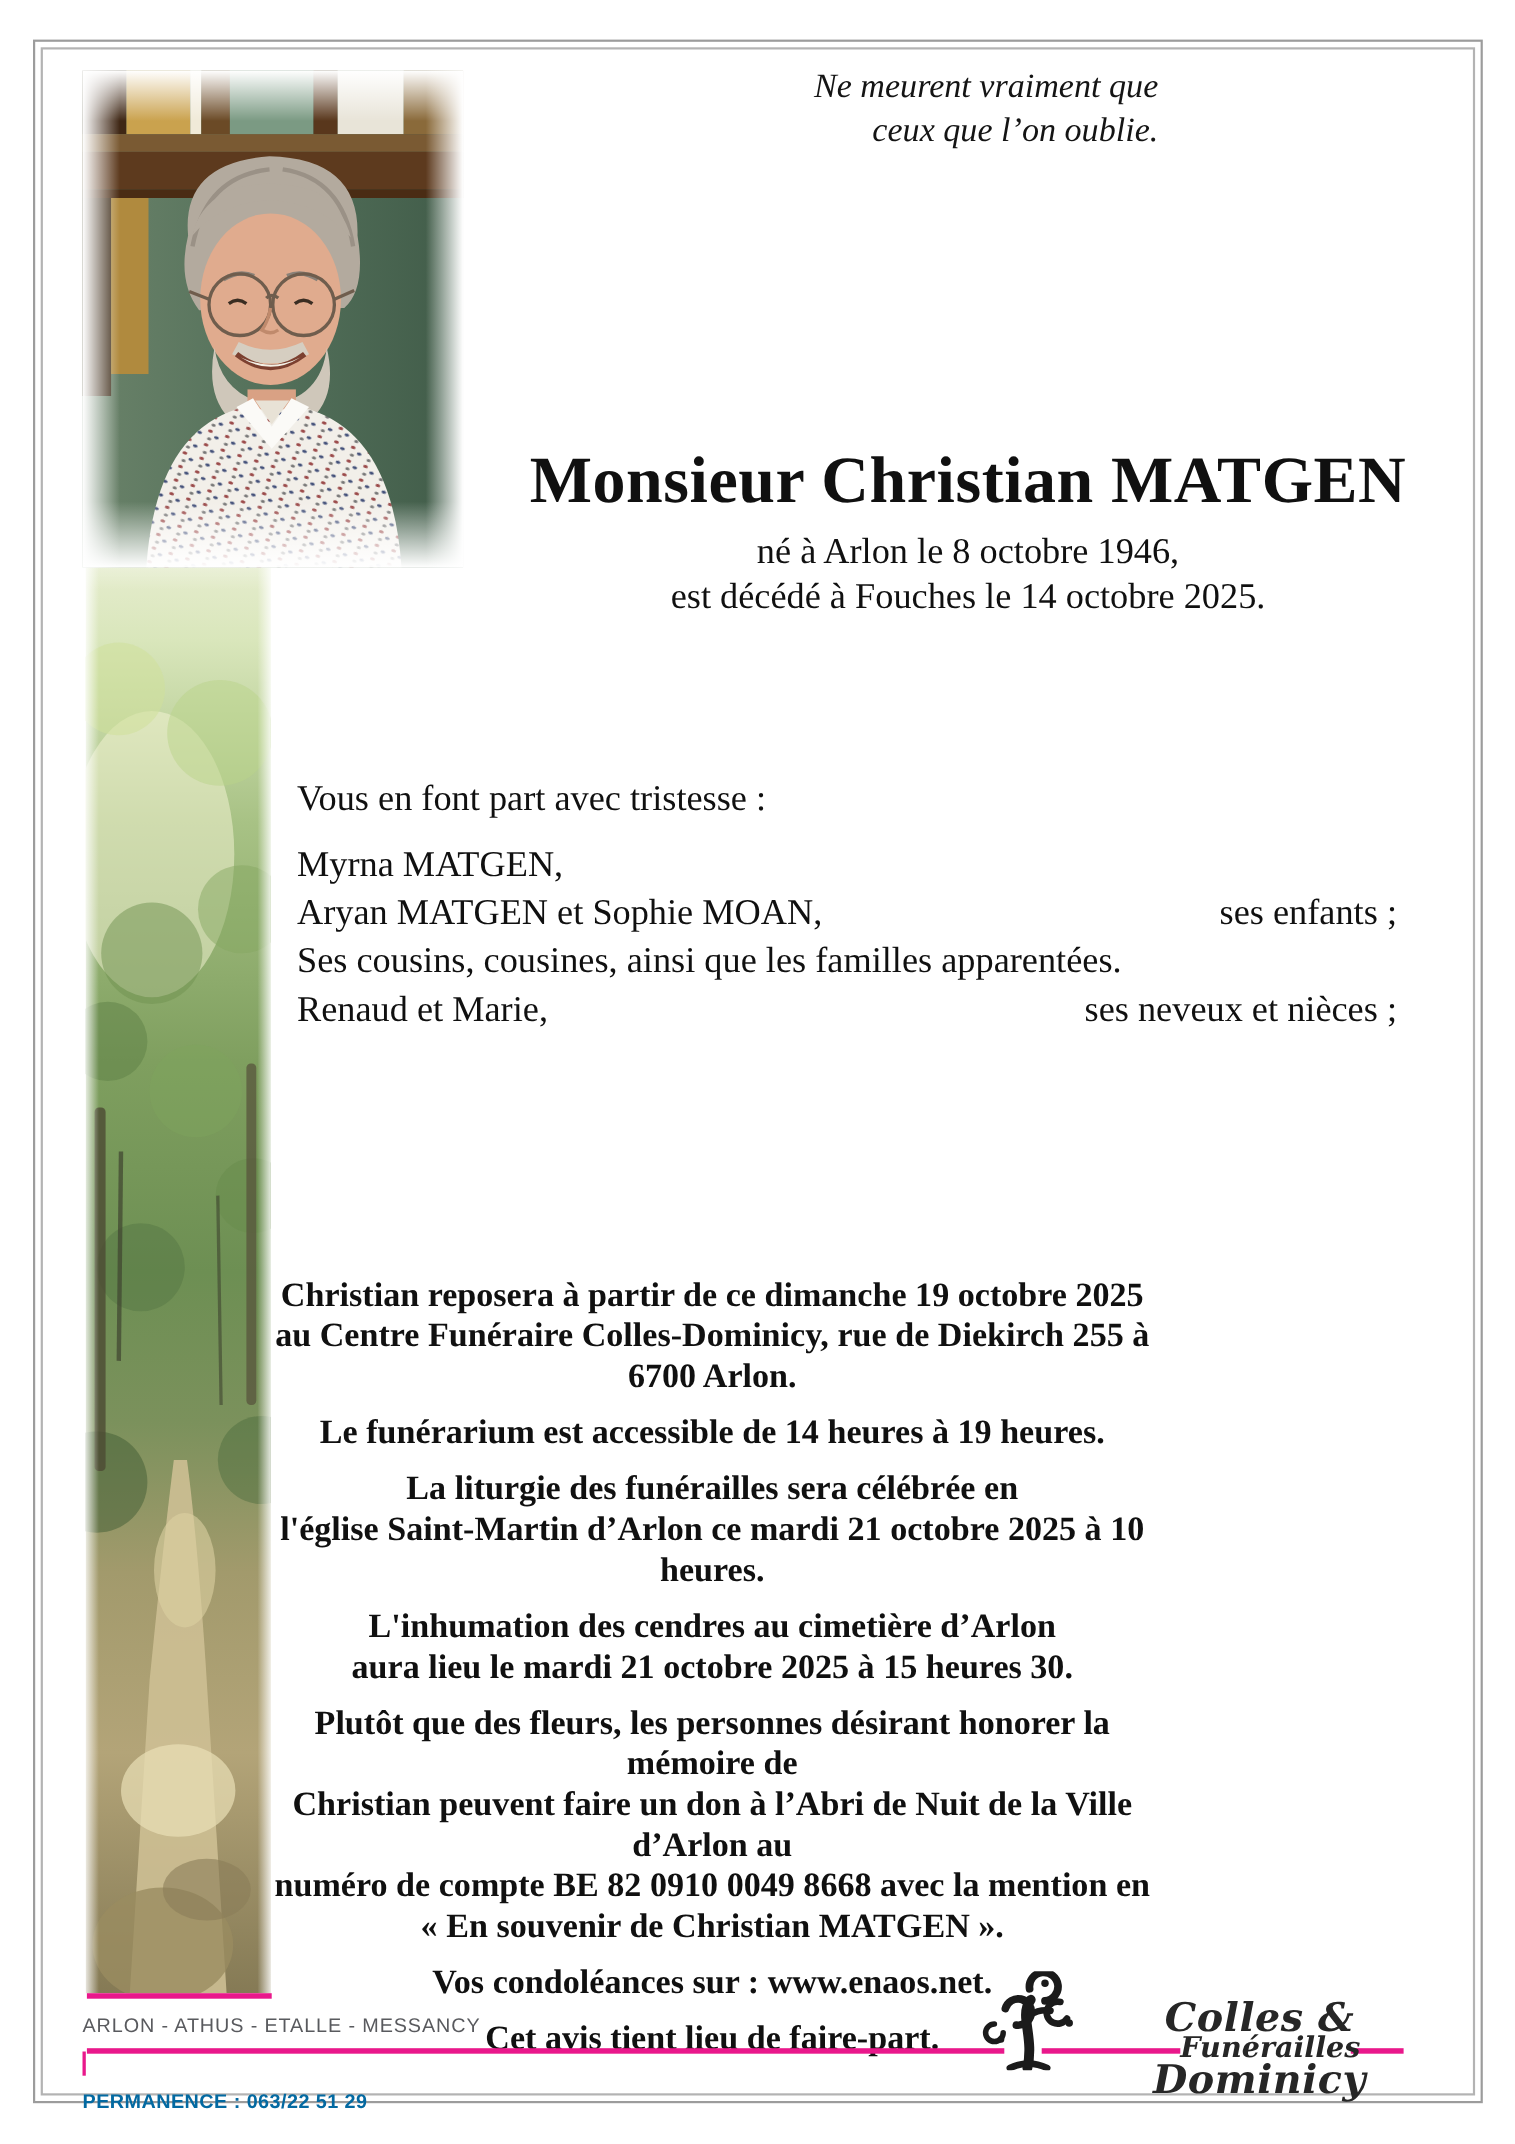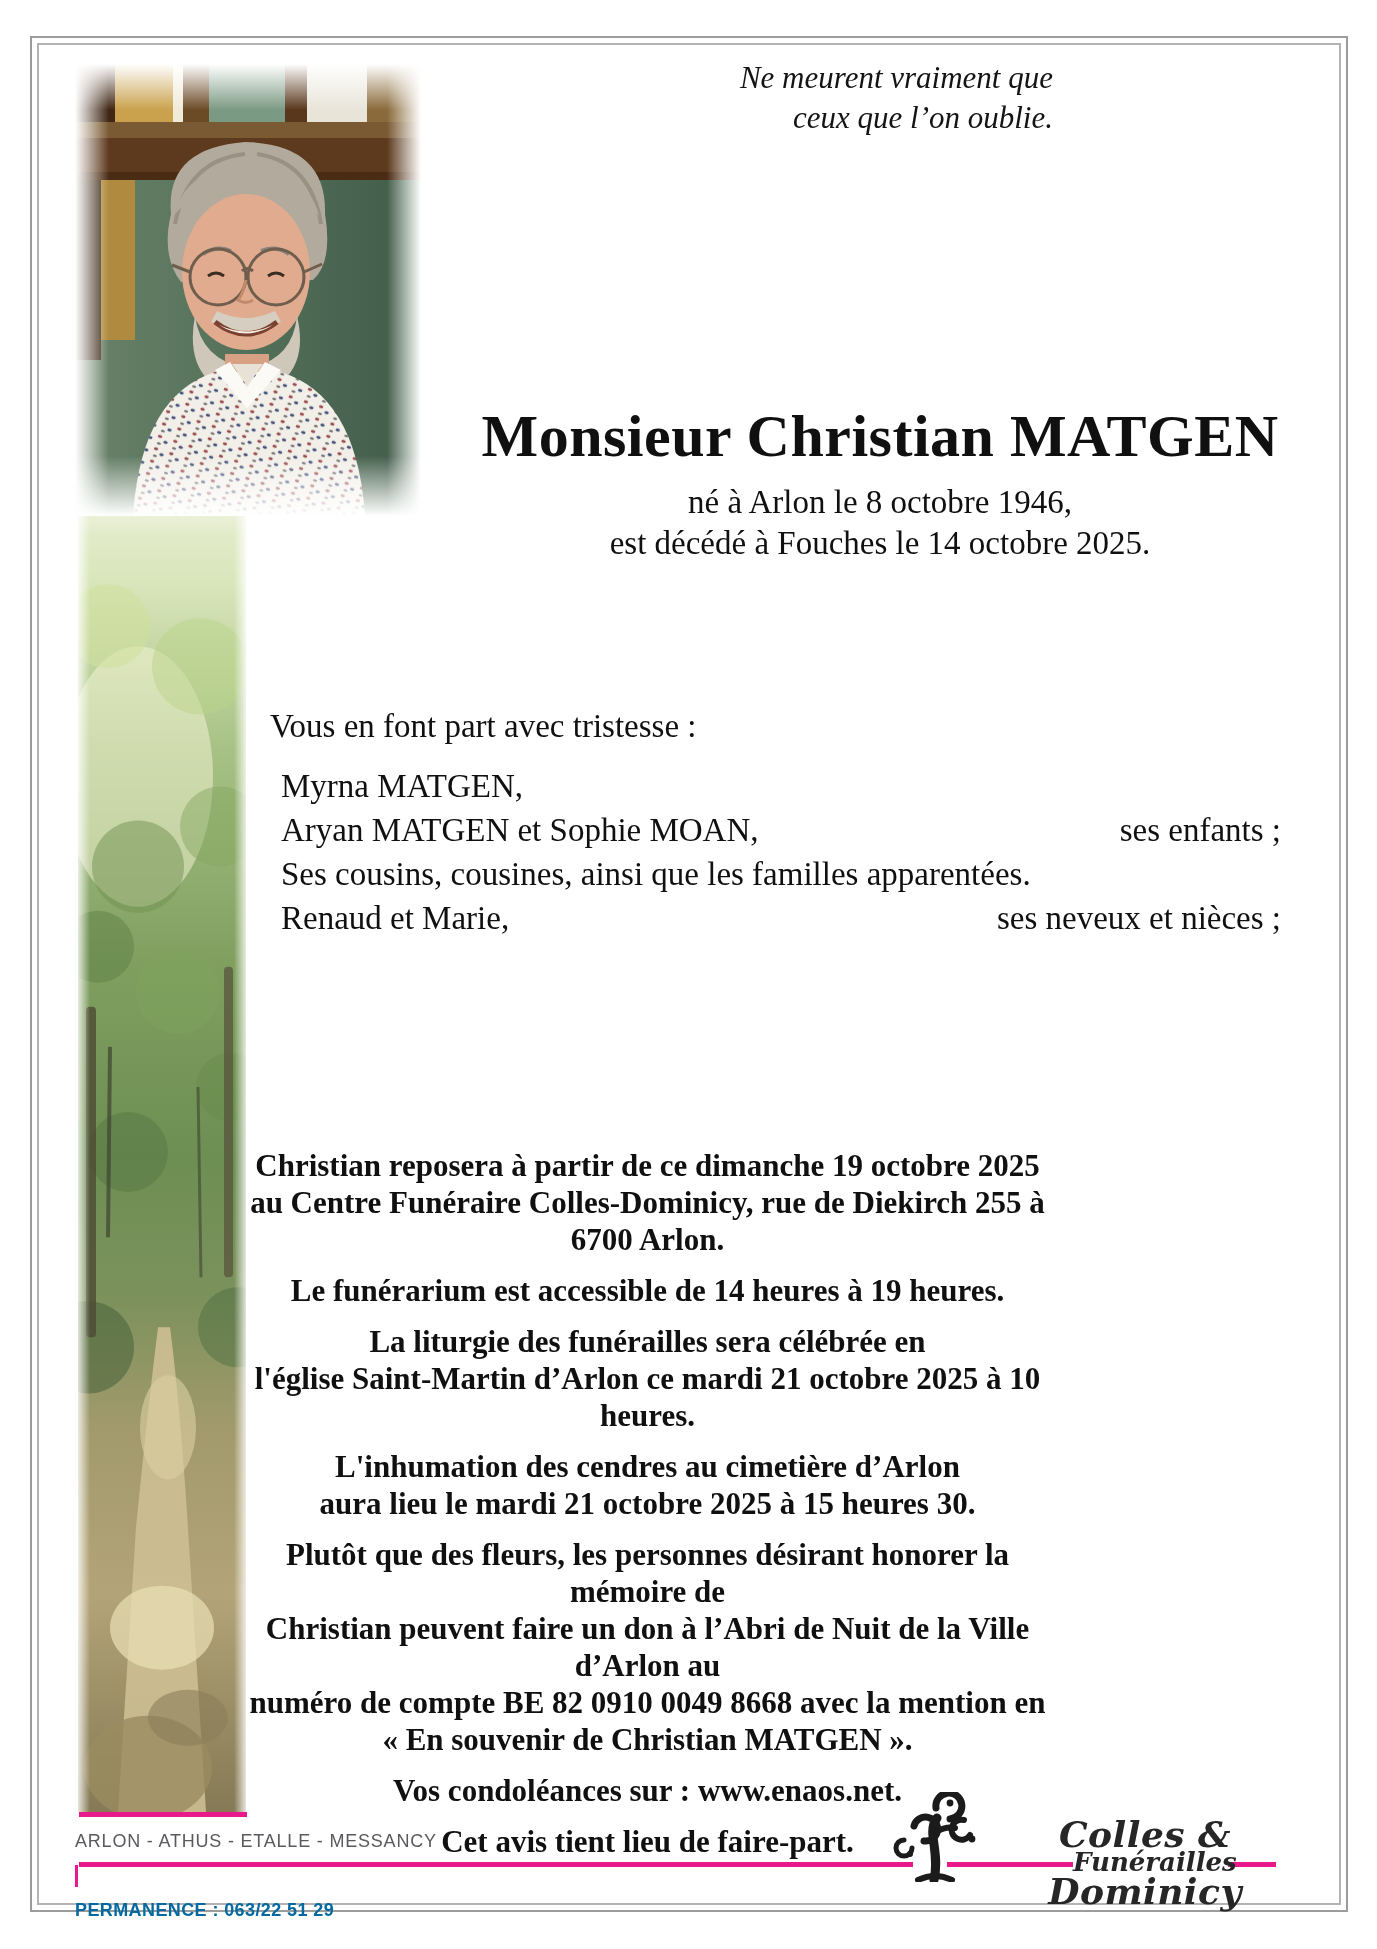--- a/index.html
+++ b/index.html
@@ -29,28 +29,28 @@
 
   .forest-underline{position:absolute;left:79px;top:1812px;width:168px;height:5px;background:#e9188b;}
 
   
   .header{position:absolute;left:380px;top:403px;width:1000px;text-align:center;}
   .header h1{margin:0 0 13px 0;font-size:60px;line-height:66px;font-weight:bold;letter-spacing:.5px;}
   .header .subline{font-size:33px;line-height:41px;}
 
   
   .intro{position:absolute;left:270px;top:708px;font-size:33px;}
-  .family{position:absolute;left:270px;top:764px;width:1000px;margin-left:11px;}
+  .family{position:absolute;left:270px;top:764px;width:1000px;}
   .family-row{display:flex;justify-content:space-between;font-size:33px;line-height:44px;}
   .family-row .frel{white-space:nowrap;}
 
   
   .details{position:absolute;left:240px;top:1146px;width:815px;text-align:center;
            font-weight:bold;font-size:31px;}
-  .details p{margin:1px 0 14px 0;line-height:37px;}
+  .details p{margin:12px 0 14px 0;line-height:37px;}
 
   
   .footer-info{position:absolute;left:75px;top:1831px;display:flex;gap:13px;
                font-family:"Liberation Sans",sans-serif;font-size:18px;letter-spacing:.8px;flex-direction:column;}
   .footer-info .loc{color:#595a5e;}
   .footer-info .pink-bar{width:3px;height:22px;background:#e9188b;}
   .footer-info .perm{color:#0369a1;font-weight:bold;letter-spacing:.4px;}
 
   .rule{position:absolute;top:1862px;height:5px;background:#e9188b;}
   .rule-a{left:79px;width:834px;}

